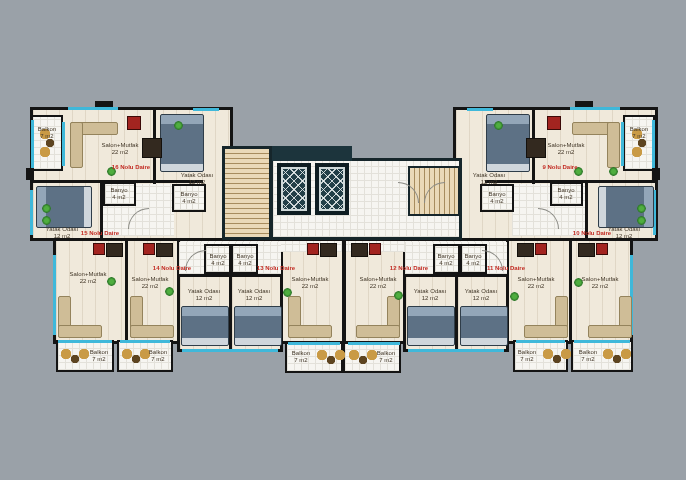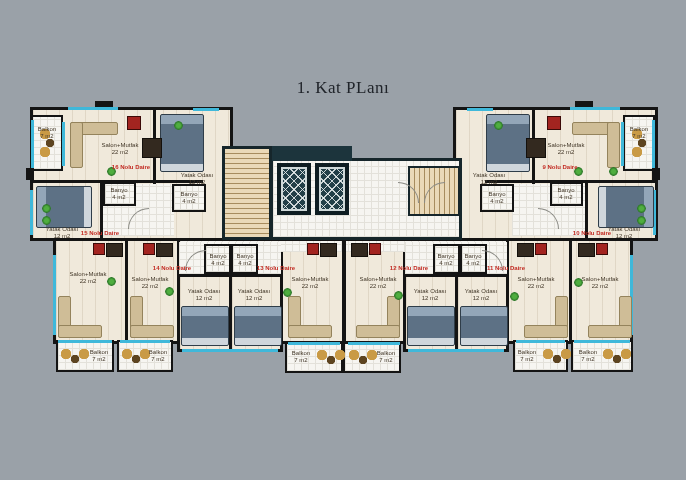--- a/index.html
+++ b/index.html
@@ -58,21 +58,20 @@
           repeating-linear-gradient(45deg,rgba(235,240,240,.85) 0 1px,rgba(0,0,0,0) 1px 6px),
           repeating-linear-gradient(-45deg,rgba(235,240,240,.85) 0 1px,rgba(0,0,0,0) 1px 6px);
         box-shadow:inset 0 0 0 2px #cfd9d9;}
   .arc{position:absolute;width:20px;height:20px;border-left:1.5px solid #8a8a84;
        border-top:1.5px solid #8a8a84;border-top-left-radius:100%;}
 </style>
 </head>
 <body>
 
 <div id="canvas">
-  <div id="title">1. Kat PLanı</div>
 
   <div class="blk" style="left:30px;top:107px;width:203px;height:134px"></div>
   <div class="blk" style="left:453px;top:107px;width:205px;height:134px"></div>
   <div class="blk" style="left:53px;top:238px;width:580px;height:106px"></div>
   <div class="blk" style="left:177px;top:240px;width:106px;height:112px"></div>
   <div class="blk" style="left:403px;top:240px;width:106px;height:112px"></div>
 
   <div class="balc" style="left:31px;top:115px;width:32px;height:56px"></div>
   <div class="balc" style="left:623px;top:115px;width:32px;height:56px"></div>
   <div class="balc" style="left:56px;top:340px;width:58px;height:32px"></div>

